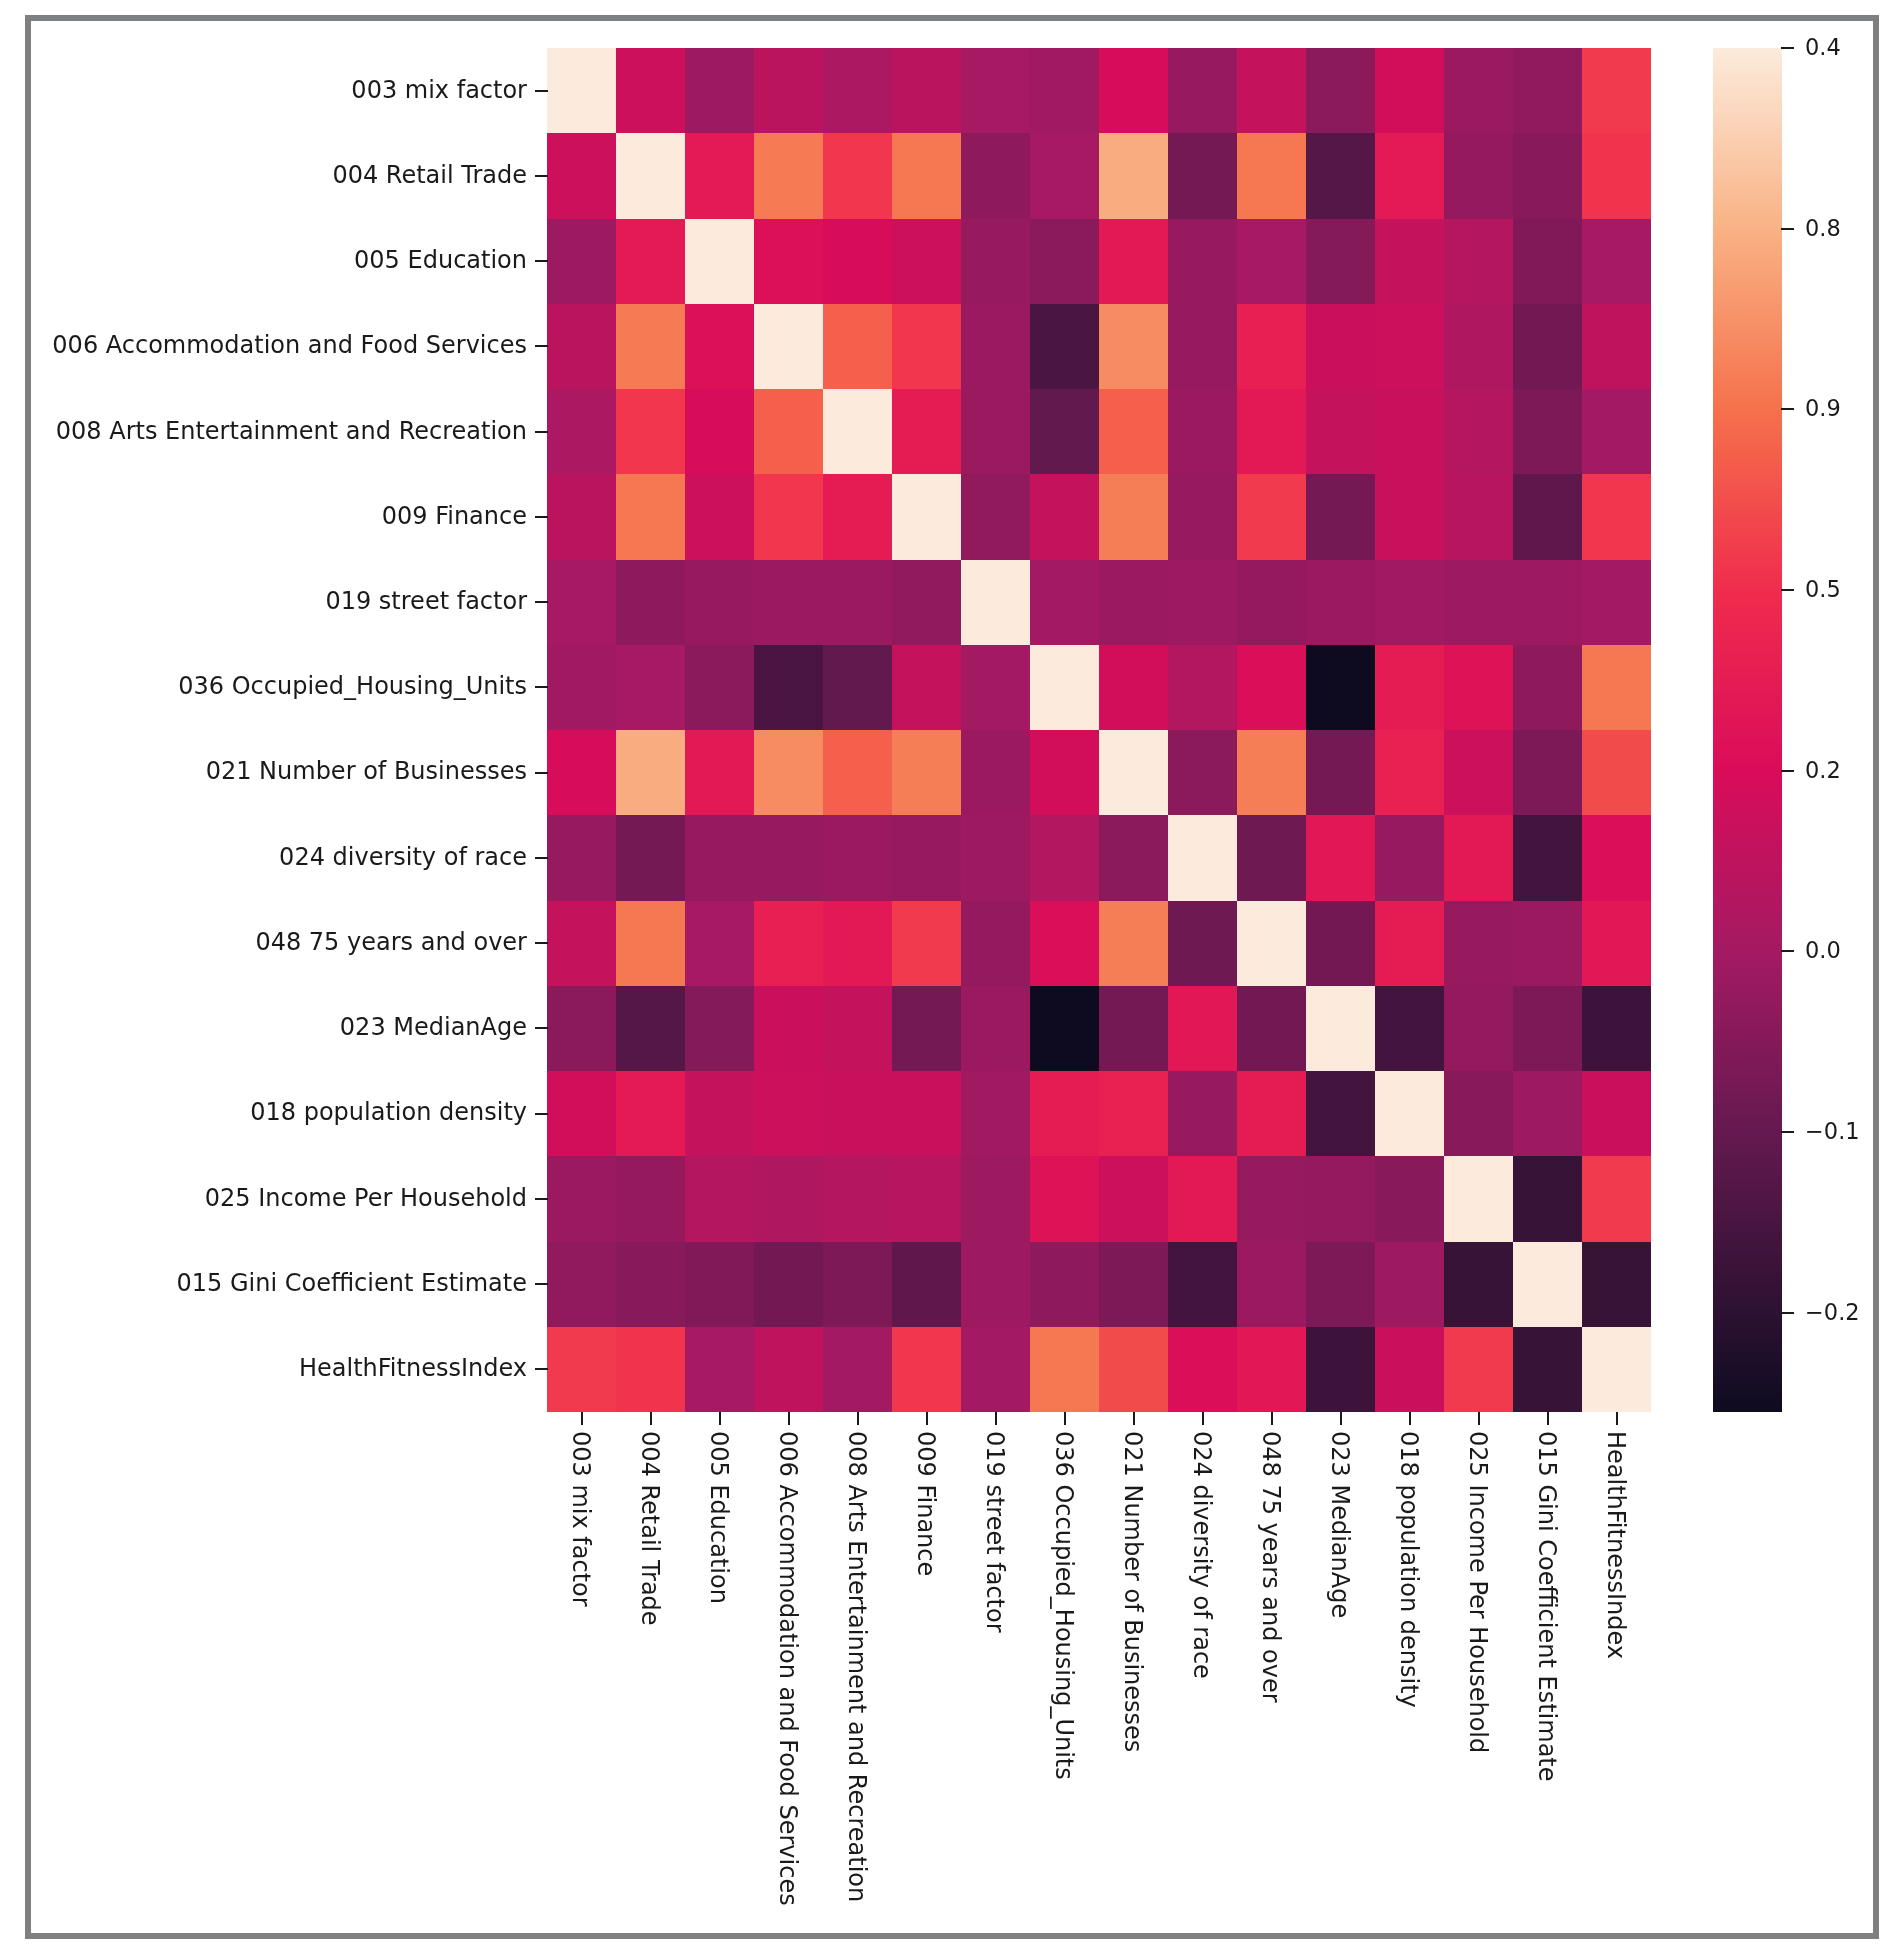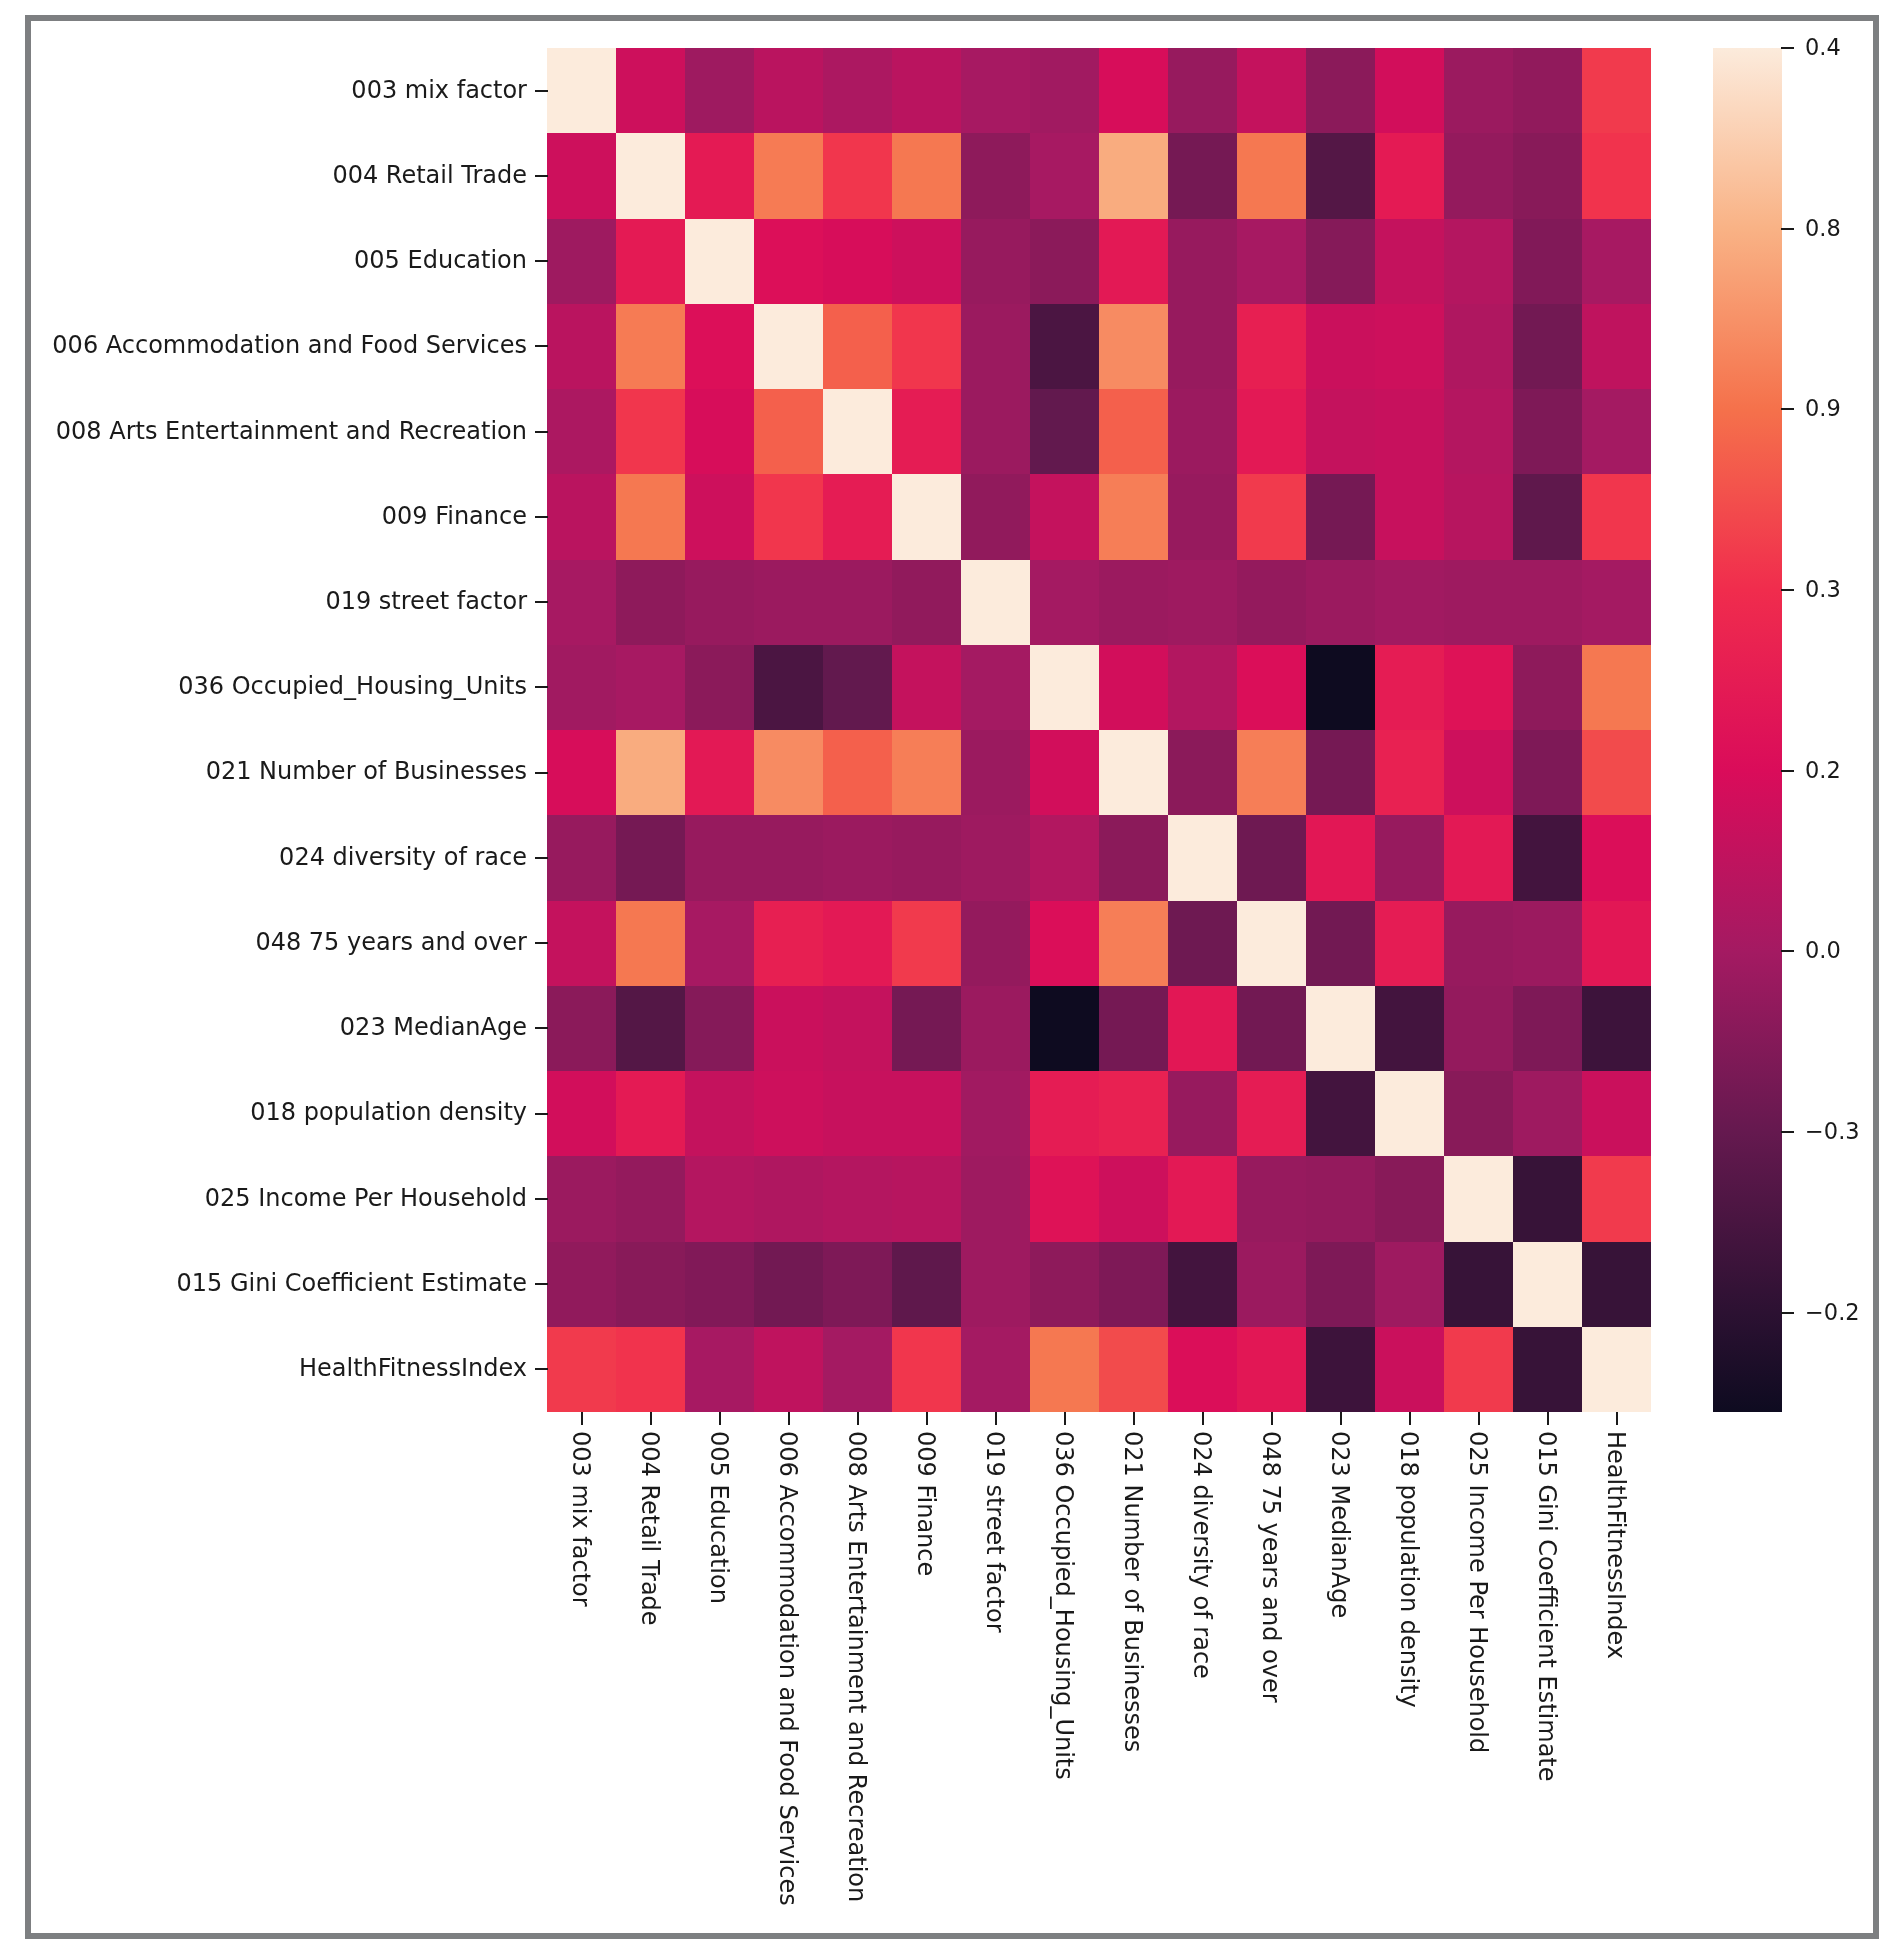--- a/index.html
+++ b/index.html
@@ -418,24 +418,24 @@
     </div>
   <div id="colorbar" style="background: linear-gradient(rgb(252, 235, 220) 0%, rgb(249, 178, 133) 13.25%, rgb(245, 113, 75) 26.49%, rgb(240, 44, 77) 39.74%, rgb(218, 12, 90) 52.98%, rgb(164, 26, 98) 66.23%, rgb(101, 25, 79) 79.47%, rgb(44, 17, 50) 92.72%, rgb(14, 11, 32) 100%);"></div>
   <div id="colorbar-axis">
       <div class="cbtick" style="left: 1781px; top: 47px;"></div>
       <div class="cblabel" style="top: 36px;">0.4</div>
       <div class="cbtick" style="left: 1781px; top: 228px;"></div>
       <div class="cblabel" style="top: 217px;">0.8</div>
       <div class="cbtick" style="left: 1781px; top: 408px;"></div>
       <div class="cblabel" style="top: 397px;">0.9</div>
       <div class="cbtick" style="left: 1781px; top: 589px;"></div>
-      <div class="cblabel" style="top: 578px;">0.3</div>
+      <div class="cblabel" style="top: 578px;">0.5</div>
       <div class="cbtick" style="left: 1781px; top: 770px;"></div>
       <div class="cblabel" style="top: 759px;">0.2</div>
       <div class="cbtick" style="left: 1781px; top: 950px;"></div>
       <div class="cblabel" style="top: 939px;">0.0</div>
       <div class="cbtick" style="left: 1781px; top: 1131px;"></div>
-      <div class="cblabel" style="top: 1120px;">−0.3</div>
+      <div class="cblabel" style="top: 1120px;">−0.1</div>
       <div class="cbtick" style="left: 1781px; top: 1312px;"></div>
       <div class="cblabel" style="top: 1301px;">−0.2</div>
     </div>
 </div>
 
 
 </body></html>

